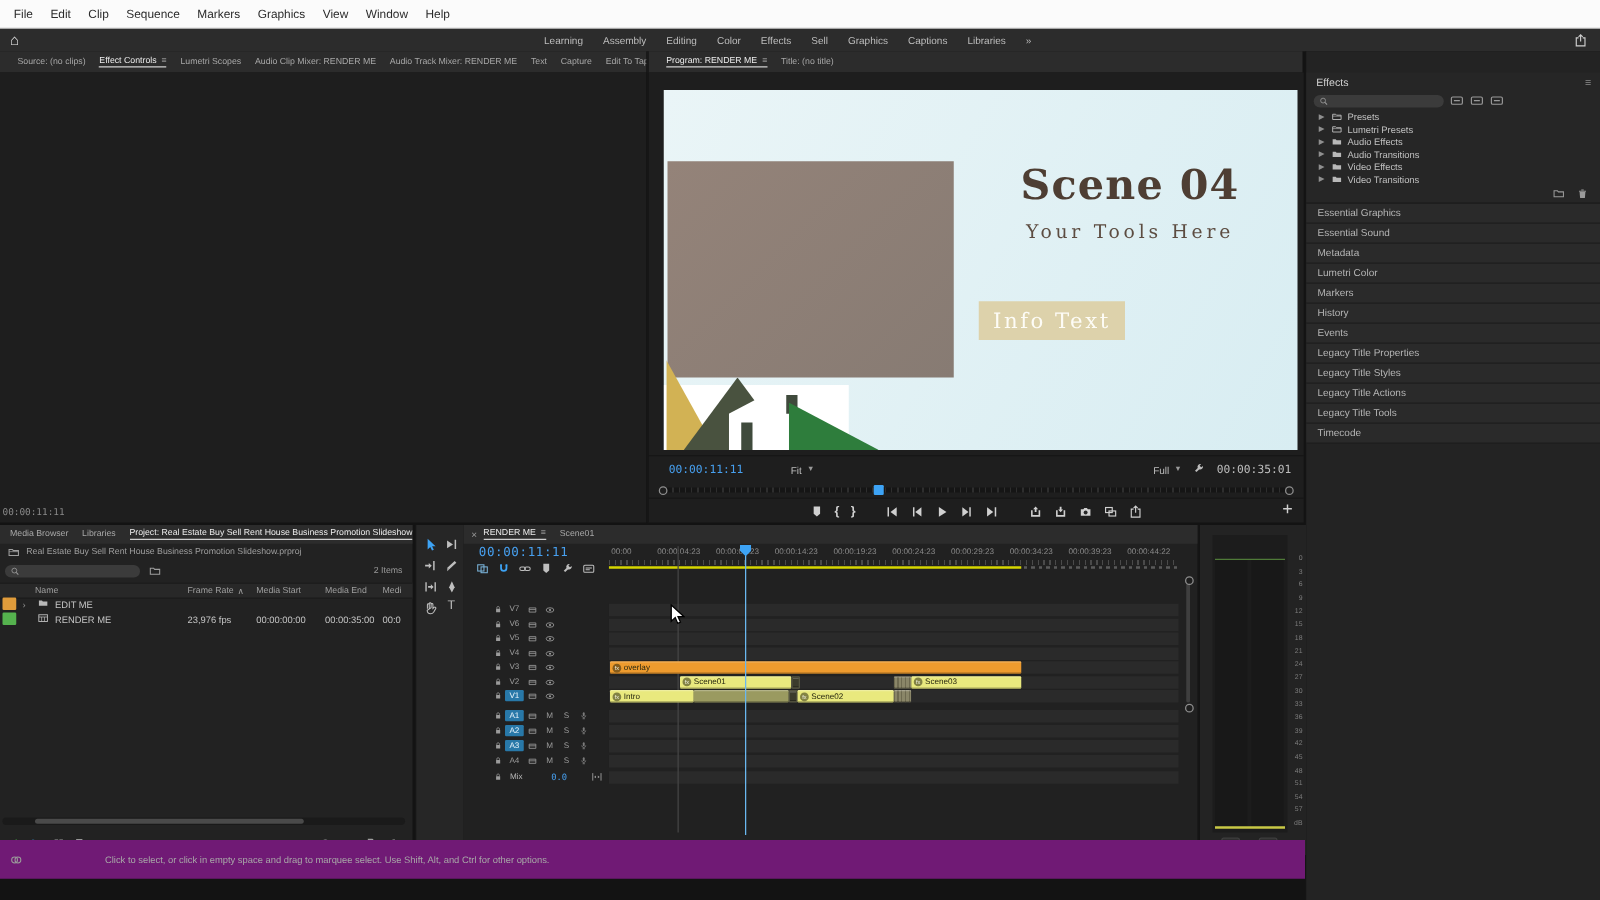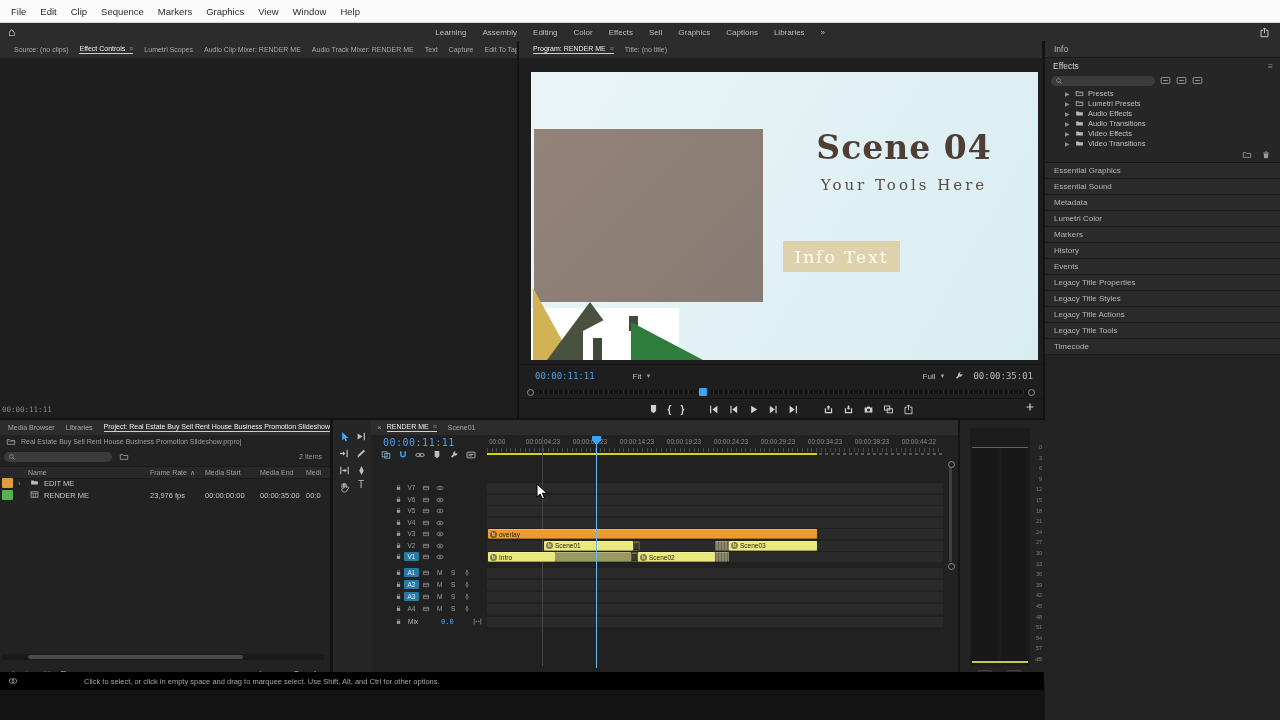--- a/index.html
+++ b/index.html
@@ -69,21 +69,21 @@
   
   #sidebar{left:1044px;top:41px;width:236px;height:679px;background:#232323;border-left:1px solid #141414}
   #info-row{left:0;top:0;width:236px;height:17px;background:#2c2c2c;display:flex;align-items:center;
     font-size:8.5px;color:#b8b8b8;padding-left:9px;box-sizing:border-box;border-bottom:1px solid #1a1a1a}
   #fx-block{left:0;top:17px;width:236px;background:#262626}
   #fx-head{display:flex;align-items:center;height:15px;font-size:8.5px;color:#d2d2d2;padding:0 8px}
   #fx-head .pmenu{margin-left:auto}
   #fx-search-row{display:flex;align-items:center;height:15px;padding:0 6px;gap:5px}
   #fx-search{width:100px;height:10px;background:#3b3b3b;border-radius:5px;display:flex;align-items:center;
     padding-left:4px;gap:3px}
-  .fx-folder-row{display:flex;align-items:center;height:10px;padding-left:20px;gap:4px;font-size:7.5px;color:#c0c0c0}
+  .fx-folder-row{display:flex;align-items:center;height:10px;padding-left:10px;gap:4px;font-size:7.5px;color:#c0c0c0}
   .twisty{color:#8f8f8f;font-size:6px;width:6px}
   #fx-foot{display:flex;align-items:center;justify-content:flex-end;height:14px;gap:9px;padding-right:10px;
     border-bottom:1px solid #191919}
   .side-panel{display:flex;align-items:center;height:15px;background:#2a2a2a;border-bottom:1px solid #1c1c1c;
     font-size:8px;color:#b5b5b5;padding-left:9px}
   
   #project{left:0;top:420px;width:330px;height:264px;background:#222222}
   #proj-tabs{left:0;top:0;width:330px;height:15px;padding-left:8px}
   #proj-crumb{left:0;top:15px;width:330px;height:13px;display:flex;align-items:center;gap:5px;
     font-size:7px;color:#9f9f9f;padding-left:6px;box-sizing:border-box}
@@ -146,21 +146,21 @@
   
   #meters{left:959px;top:420px;width:85px;height:264px;background:#232323;border-left:1px solid #141414}
   #meter-well{left:10px;top:8px;width:60px;height:238px;background:#1c1c1c}
   .mbar{position:absolute;top:20px;width:26px;height:213px;background:#181818}
   #meter-zero{left:12px;top:27px;width:56px;height:1px;background:#4f7a38}
   #meter-lvl{left:12px;top:241px;width:56px;height:2px;background:#c8c845}
   .mlabel{position:absolute;right:3px;font-size:5.5px;color:#7d7d7d}
   .solo-btn{position:absolute;top:250px;width:13px;height:8px;background:#2e2e2e;border:1px solid #3f3f3f;
     border-radius:2px;font-size:5.5px;color:#9a9a9a;display:flex;align-items:center;justify-content:center}
   
-  #statusbar{left:0;top:672px;width:1044px;height:18px;background:#000000;display:flex;align-items:center}
+  #statusbar{left:0;top:672px;width:1044px;height:31px;background:#701a75;display:flex;align-items:center}
   #status-msg{margin-left:66px;font-size:7.5px;color:#a8a8a8}
   #cursor{left:536px;top:483px;z-index:60}
 </style>
 </head>
 <body>
 
 <div id="app">
 
   <div id="menubar" class="abs">
       <span class="menu-item">File</span>
@@ -330,23 +330,20 @@
     <span id="tr-plus" class="abs ic">
         <span class="ic" style="width:10px;height:10px;color:#cfcfcf;">
           <svg viewBox="0 0 12 12" width="10" height="10" fill="currentColor">
             <path d="M5.3 1.8h1.4v3.5h3.5v1.4H6.7v3.5H5.3V6.7H1.8V5.3h3.5z"></path>
           </svg>
         </span>
       </span>
   </div>
 
   <div id="sidebar" class="abs">
-    <div id="info-row" class="abs">
-      <span>Info</span>
-    </div>
     <div id="fx-block" class="abs">
       <div id="fx-head">
         <span>Effects</span>
         <span class="pmenu">≡</span>
       </div>
       <div id="fx-search-row">
         <span id="fx-search">
             <span class="ic" style="width:8px;height:8px;color:#9a9a9a;">
               <svg viewBox="0 0 12 12" width="8" height="8" fill="currentColor">
                 <circle cx="5.2" cy="5.2" r="2.9" fill="none" stroke="currentColor"></circle>

